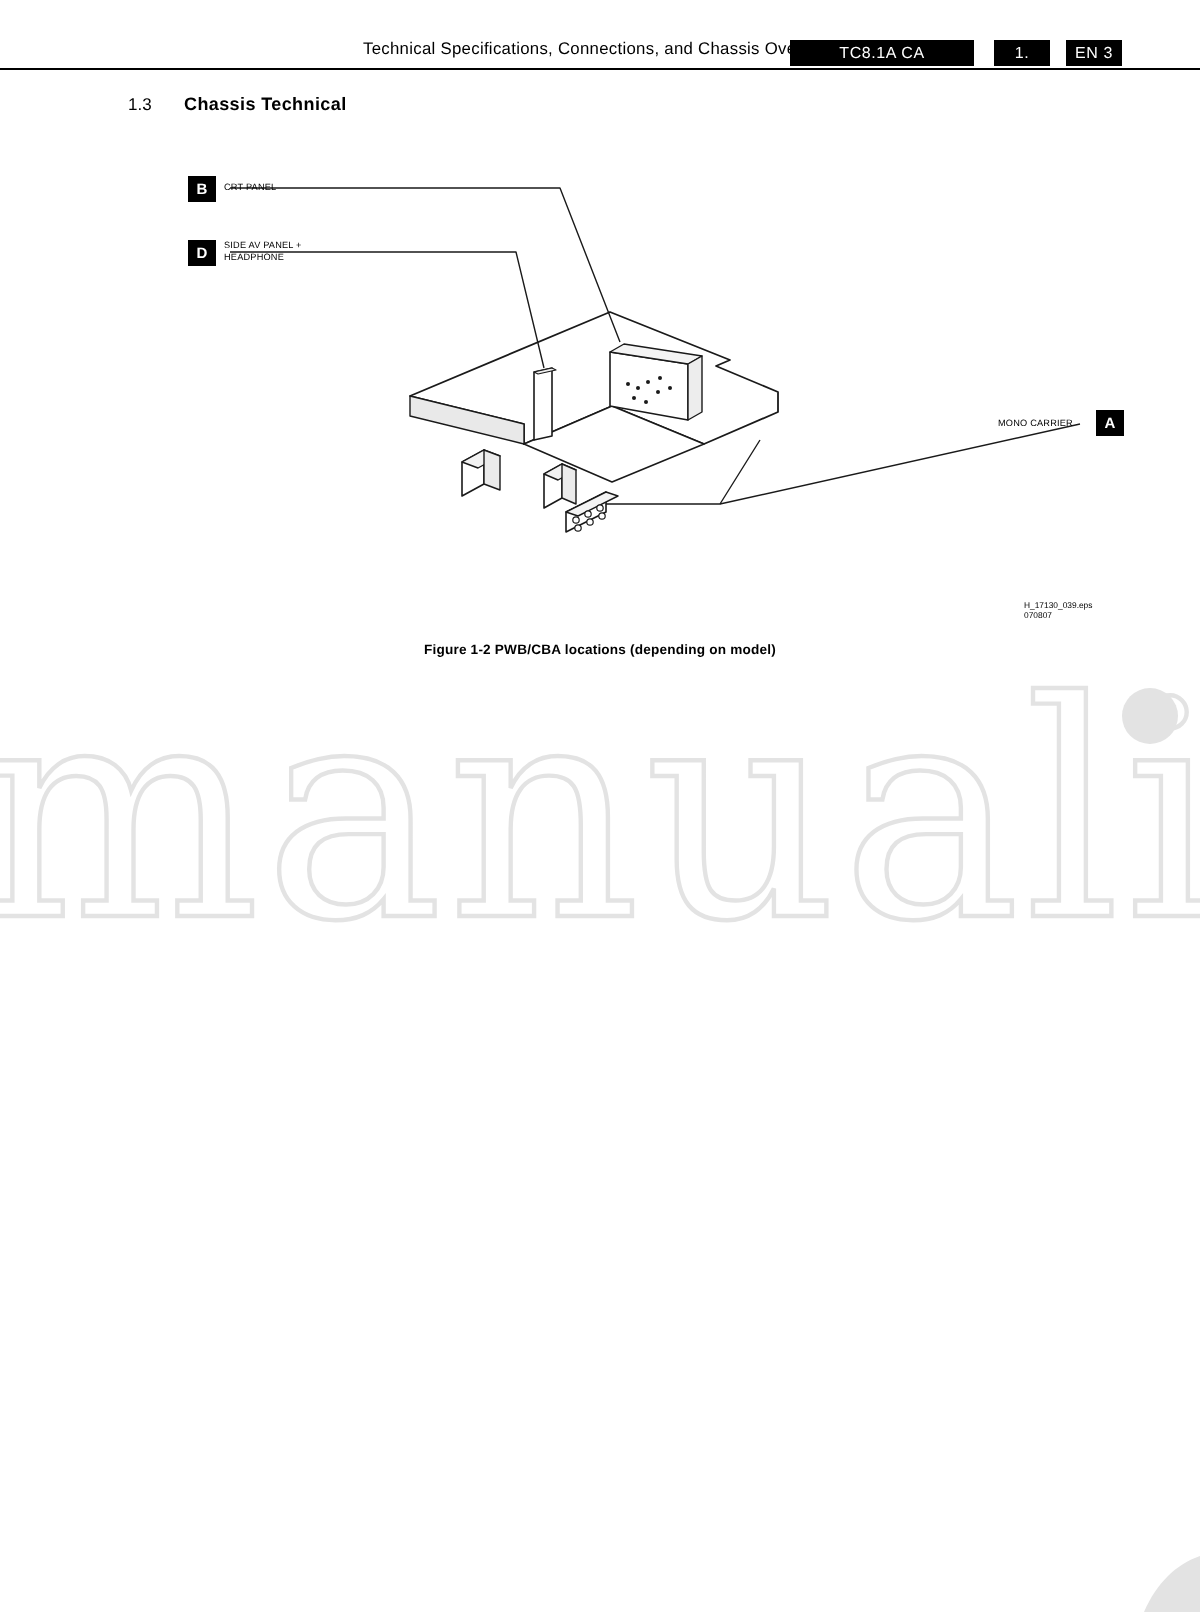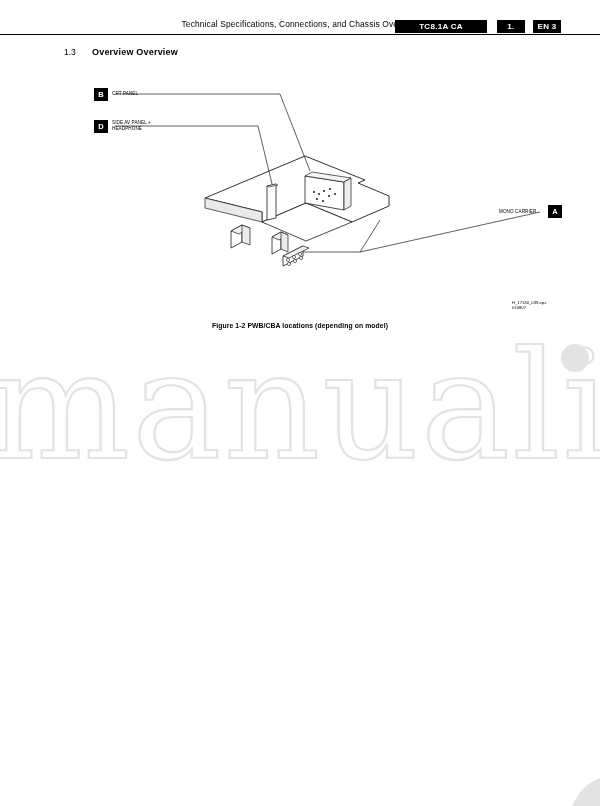--- a/index.html
+++ b/index.html
@@ -43,21 +43,21 @@
     top: 15px;
     width: 600px;
     height: 1px;
     background: #000000;
   }
   .hdr-box {
     position: absolute;
     background: #000000;
     color: #ffffff;
     font-size: 8px;
-    font-weight: bold;
+    font-weight: normal;
     text-align: center;
     letter-spacing: 0.3px;
     line-height: 13px;
     height: 13px;
   }
   .hdr-box.model { left: 395px; top: 20px; width: 92px; }
   .hdr-box.sect  { left: 497px; top: 20px; width: 28px; }
   .hdr-box.lang  { left: 533px; top: 20px; width: 28px; }
 
   
@@ -155,21 +155,21 @@
 
   <div class="header">
     <div class="header-title">Technical Specifications, Connections, and Chassis Overview</div>
     <div class="hdr-rule"></div>
   </div>
   <div class="hdr-box model">TC8.1A CA</div>
   <div class="hdr-box sect">1.</div>
   <div class="hdr-box lang">EN 3</div>
 
   <div class="sect-no">1.3</div>
-  <div class="sect-title">Overview Overview</div>
+  <div class="sect-title">Chassis Technical</div>
 
   <div class="figure">
 
     <svg width="600" height="200" viewBox="0 0 600 200">
       <g fill="none" stroke="#1a1a1a" stroke-width="0.8" stroke-linejoin="round">
 
         <path d="M205,128 L305,86 L365,110 L358,113 L389,126 L389,136 L352,152 L306,133 L262,152 L262,142 L205,128 Z" fill="#ffffff" stroke="#1a1a1a" stroke-width="0.9"></path>
 
         <path d="M205,128 L262,142 L262,152 L205,138 Z" fill="#e9e9e9" stroke="#1a1a1a" stroke-width="0.7"></path>
         <path d="M262,152 L306,133 L352,152 L306,171 Z" fill="#ffffff" stroke="#1a1a1a" stroke-width="0.8"></path>

